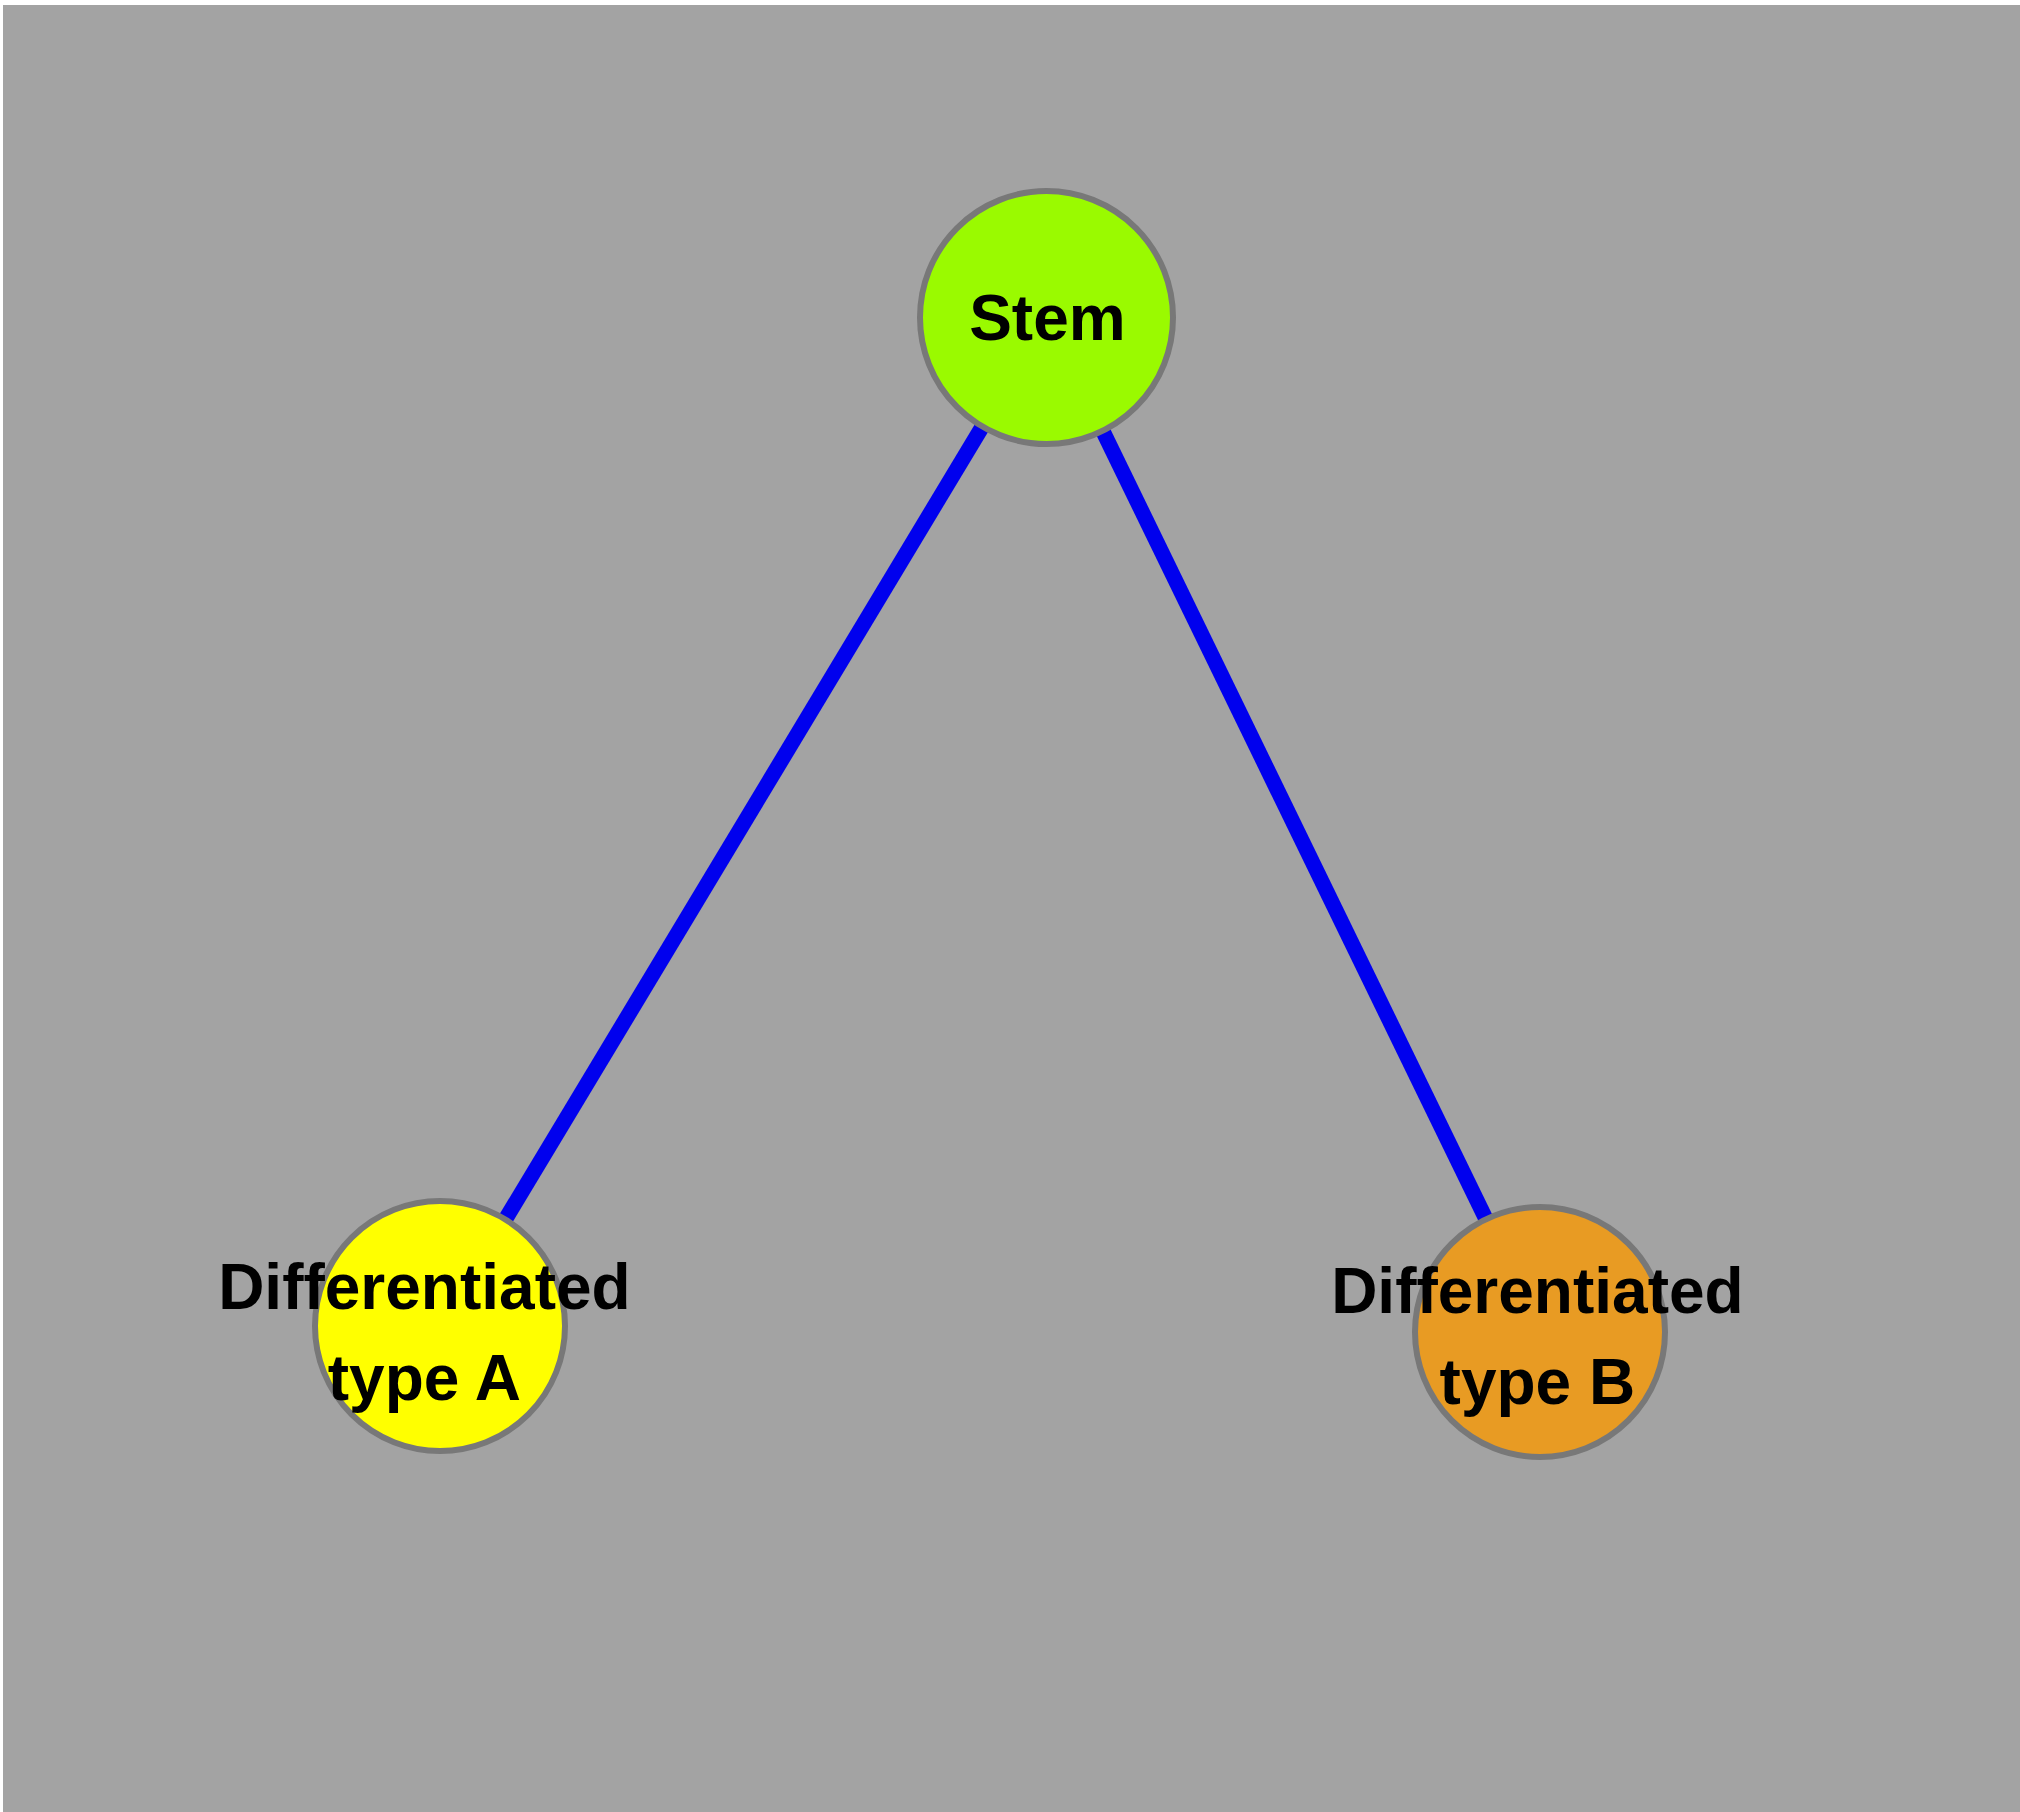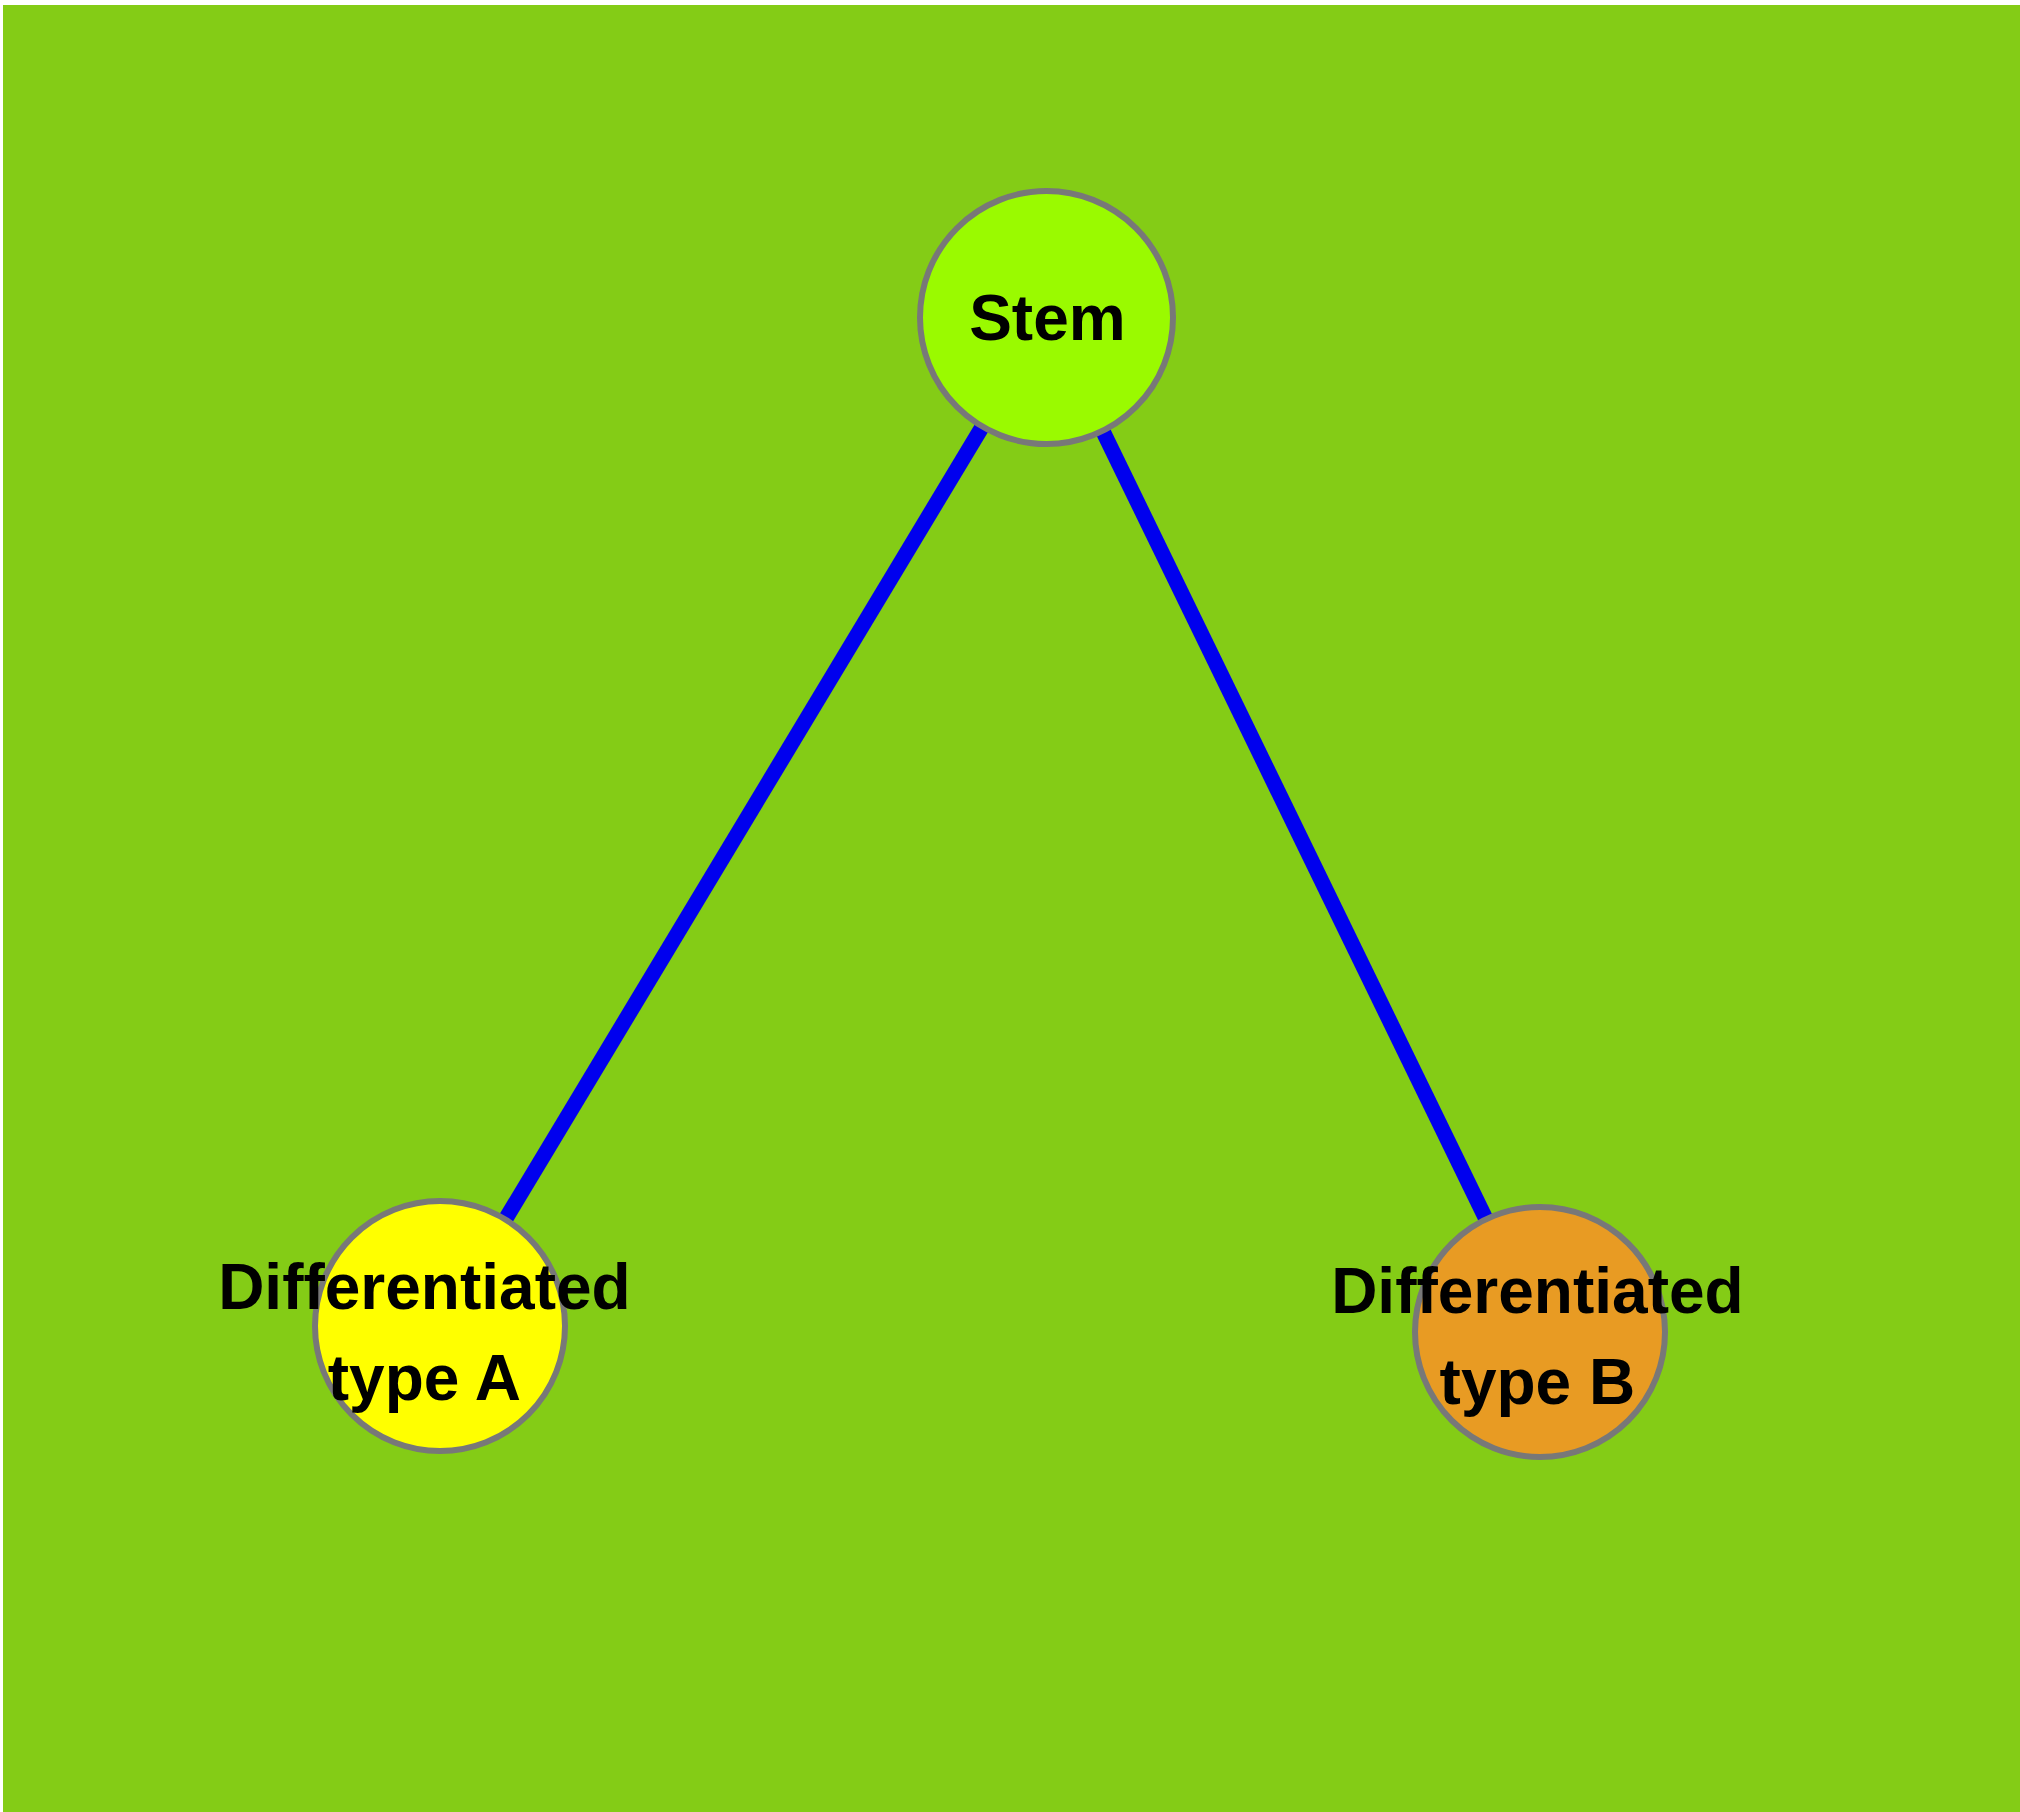--- a/index.html
+++ b/index.html
@@ -45,21 +45,21 @@
     font-size: 64px;
     line-height: 91px;
     text-align: center;
     white-space: nowrap;
   }
 </style>
 </head>
 <body>
 
 <div class="frame" style="background: rgb(255, 255, 255);">
-  <div class="canvas" style="background: #84cc16;">
+  <div class="canvas" style="background: #a3a3a3;">
 
     <svg class="edges" viewBox="0 0 2384 2138" width="2021" height="1812">
       <line x1="1236" y1="375" x2="520" y2="1565" stroke="#0000ee" stroke-width="18"></line>
       <line x1="1236" y1="375" x2="1818" y2="1572" stroke="#0000ee" stroke-width="18"></line>
     </svg>
 
     <div class="node" style="left: 914px; top: 183px; width: 259px; height: 259px; background: rgb(154, 250, 0); border: 6.8px solid rgb(120, 120, 120);"></div>
     <div class="node" style="left: 309px; top: 1193px; width: 256px; height: 256px; background: rgb(255, 255, 0); border: 6.8px solid rgb(120, 120, 120);"></div>
     <div class="node" style="left: 1409px; top: 1199px; width: 256px; height: 256px; background: rgb(232, 155, 35); border: 6.8px solid rgb(120, 120, 120);"></div>
 

